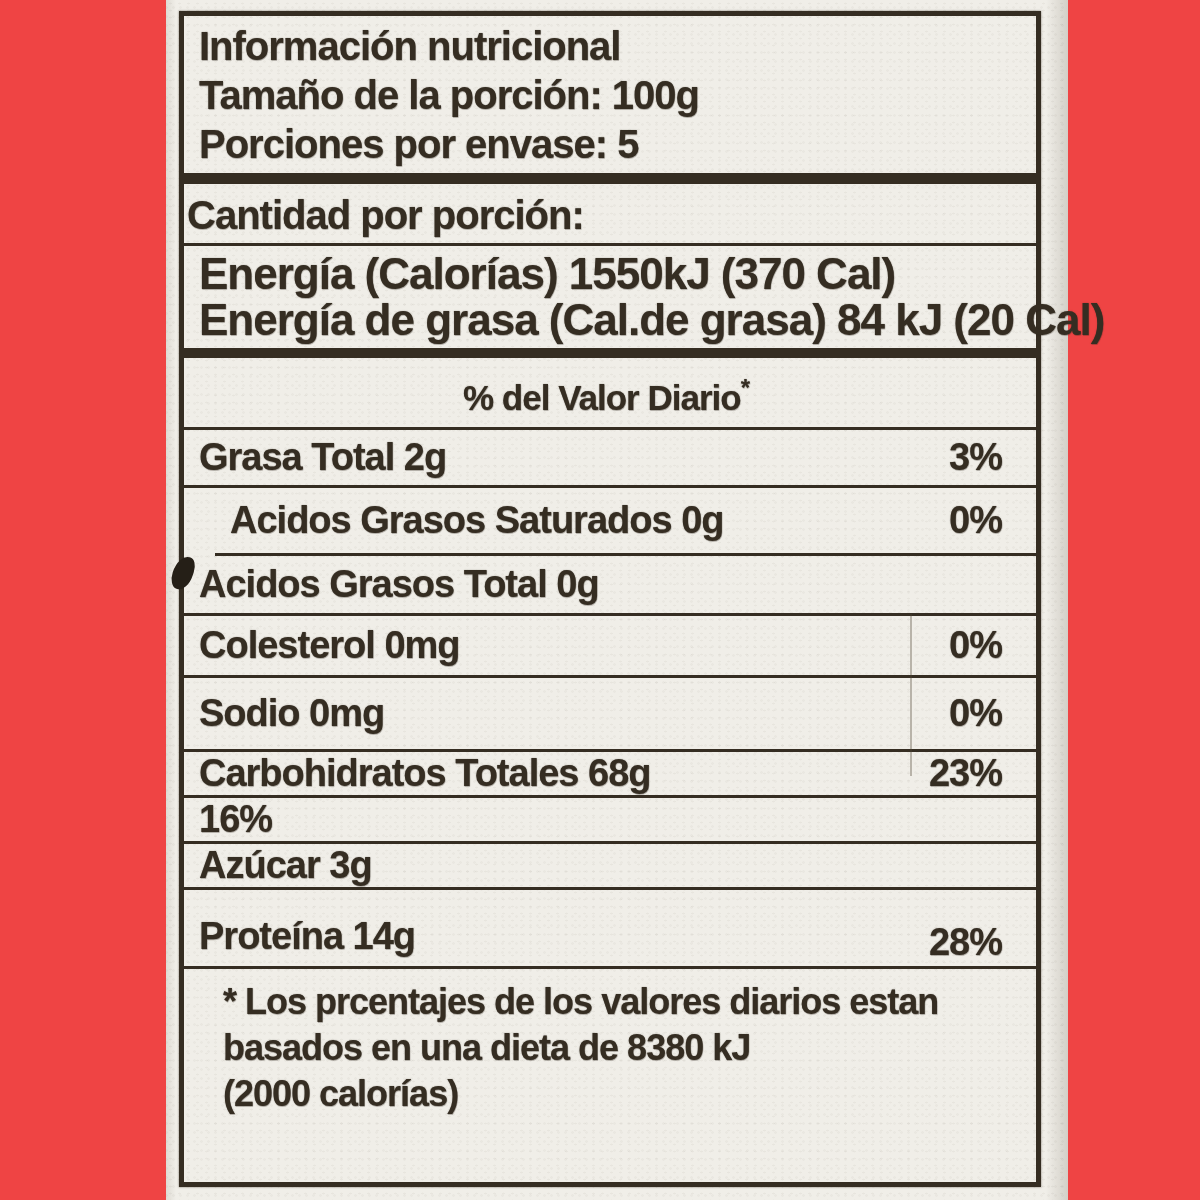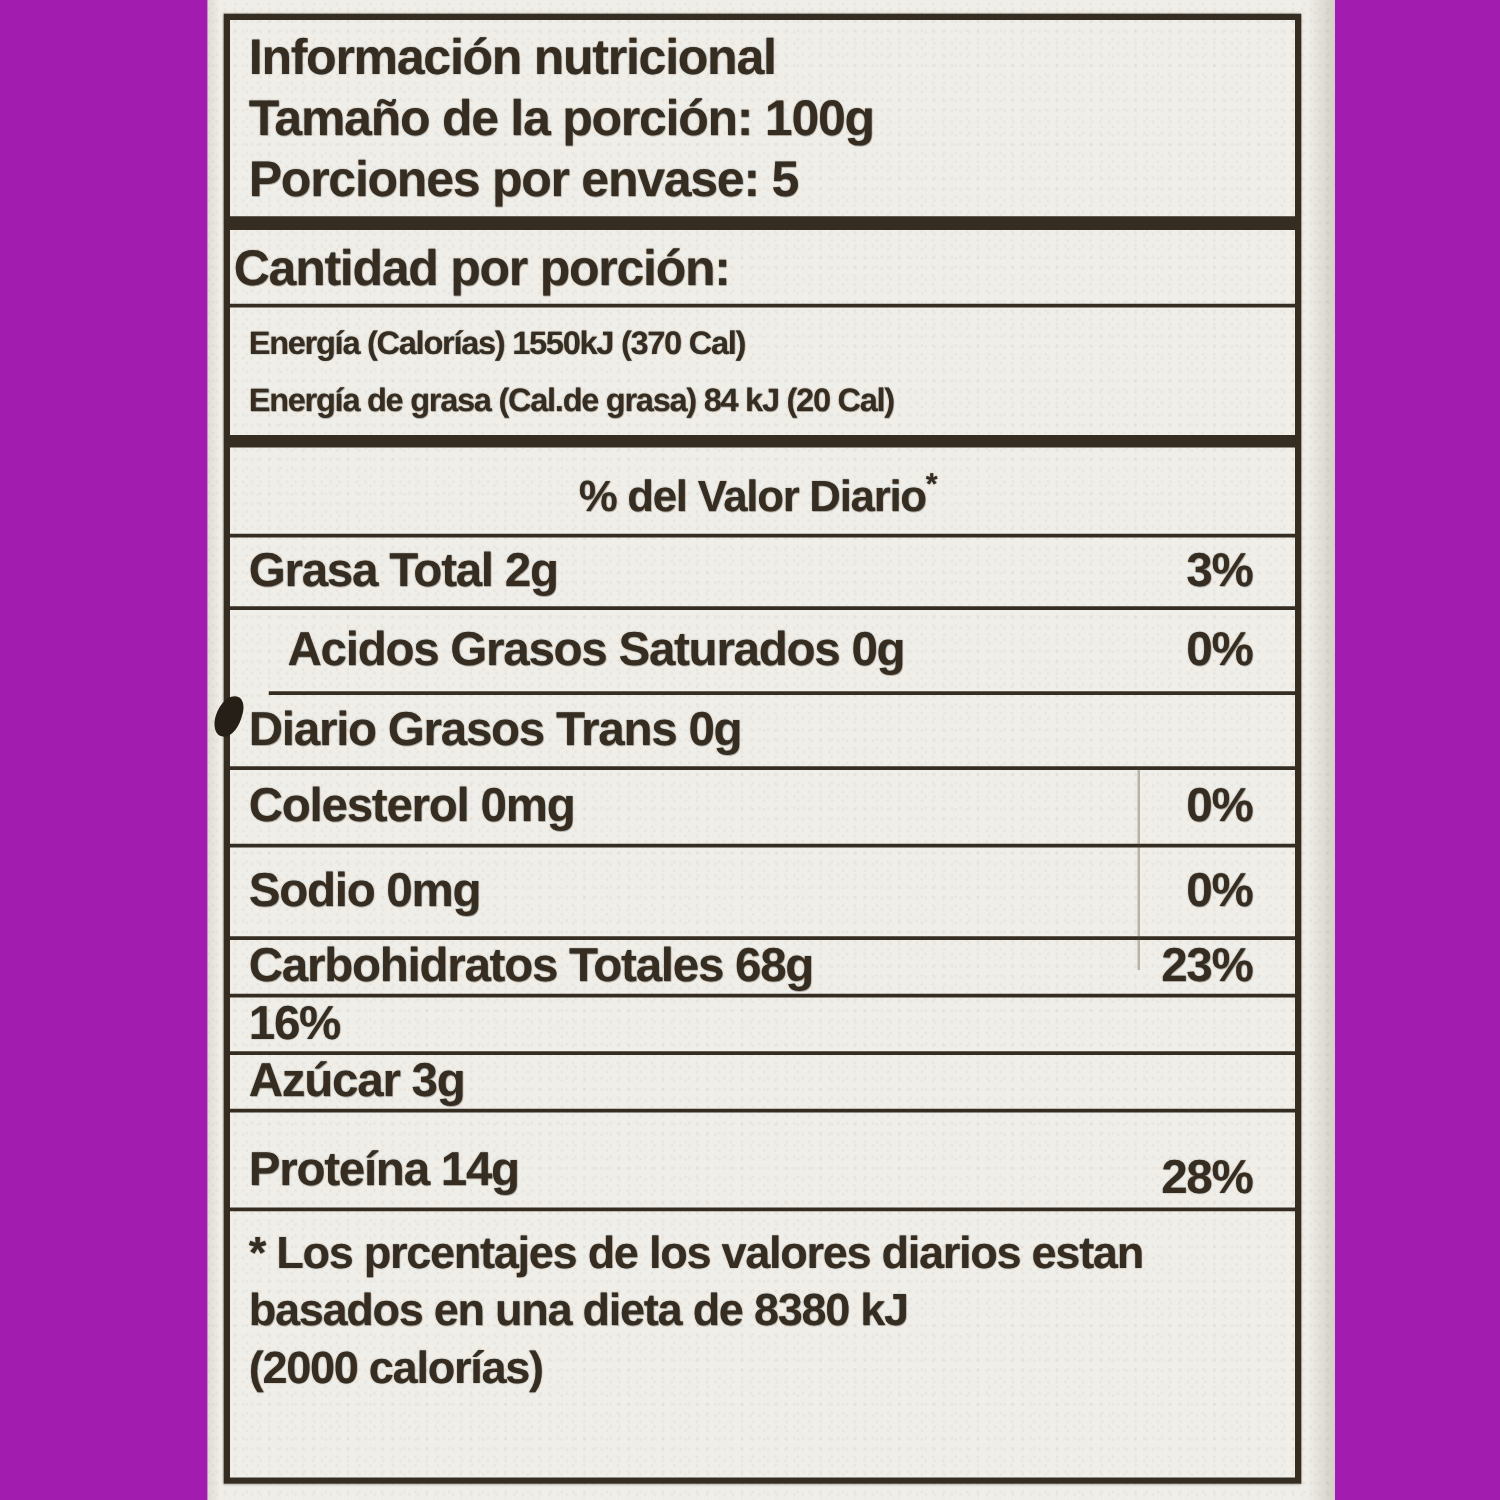--- a/index.html
+++ b/index.html
@@ -8,21 +8,21 @@
     width: 1200px;
     height: 1200px;
     background: #ffffff;
     font-family: "Liberation Sans", sans-serif;
     overflow: hidden;
   }
   .stage {
     position: relative;
     width: 1200px;
     height: 1200px;
-    background: #a21caf;
+    background: #ef4444;
   }
   
   .paper {
     position: absolute;
     left: 166px;
     top: 0;
     width: 902px;
     height: 1200px;
     background:
       radial-gradient(rgba(70,60,45,0.05) 1px, transparent 1.4px),
@@ -63,21 +63,21 @@
   }
   .sec-amount-heading {
     padding: 9px 14px 5px 3px;
     border-bottom: 3px solid #352d22;
     font-size: 40px;
     line-height: 45px;
   }
   .sec-energy {
     padding: 5px 8px 5px 15px;
     border-bottom: 10px solid #352d22;
-    font-size: 26px;
+    font-size: 44px;
     line-height: 46px;
     letter-spacing: -0.9px;
   }
   .dv-header-row {
     text-align: center;
     padding: 9px 22px 8px 15px;
     border-bottom: 3px solid #352d22;
     font-size: 35px;
     line-height: 42px;
   }
@@ -106,20 +106,21 @@
   .row.value-raised { align-items: stretch; margin-top: 25px; }
   .row.value-raised .nutrient-name { align-self: flex-end; margin-bottom: 8px; }
   .row.value-raised .dv-val { align-self: flex-start; margin-top: 6px; }
 
   .footnote {
     flex: 1;
     padding: 10px 14px 2px 15px;
     font-size: 36px;
     line-height: 46px;
     letter-spacing: -0.9px;
+    margin-left: 24px;
   }
   .footnote div { font-weight: 700; }
 
   
   .ink-smudge {
     position: absolute;
     left: -11px;
     top: 540px;
     width: 20px;
     height: 34px;
@@ -162,21 +163,21 @@
 
       <div class="row">
         <span class="txt nutrient-name">Grasa Total 2g</span>
         <span class="txt dv-val">3%</span>
       </div>
       <div class="row">
         <span class="txt nutrient-name">Acidos Grasos Saturados 0g</span>
         <span class="txt dv-val">0%</span>
       </div>
       <div class="row">
-        <span class="txt nutrient-name">Diario Grasos Trans 0g</span>
+        <span class="txt nutrient-name">Acidos Grasos Total 0g</span>
         <span class="txt dv-val"></span>
       </div>
       <div class="row">
         <span class="txt nutrient-name">Colesterol 0mg</span>
         <span class="txt dv-val">0%</span>
       </div>
       <div class="row">
         <span class="txt nutrient-name">Sodio 0mg</span>
         <span class="txt dv-val">0%</span>
       </div>

